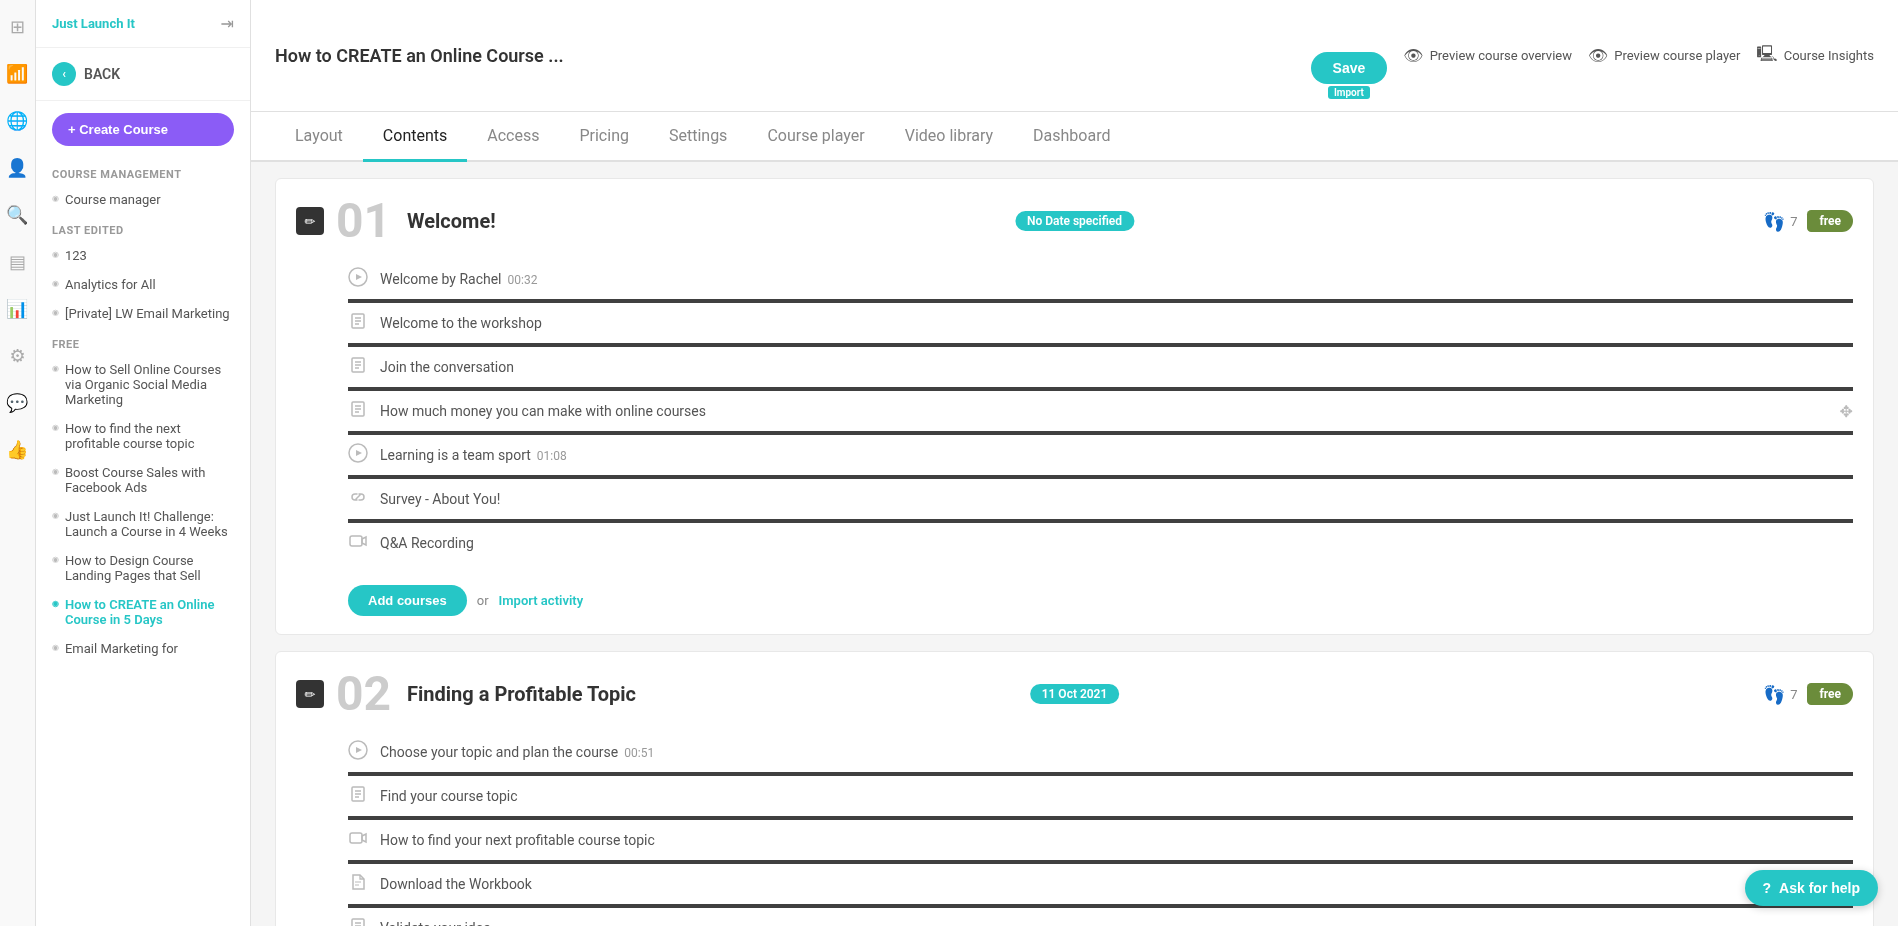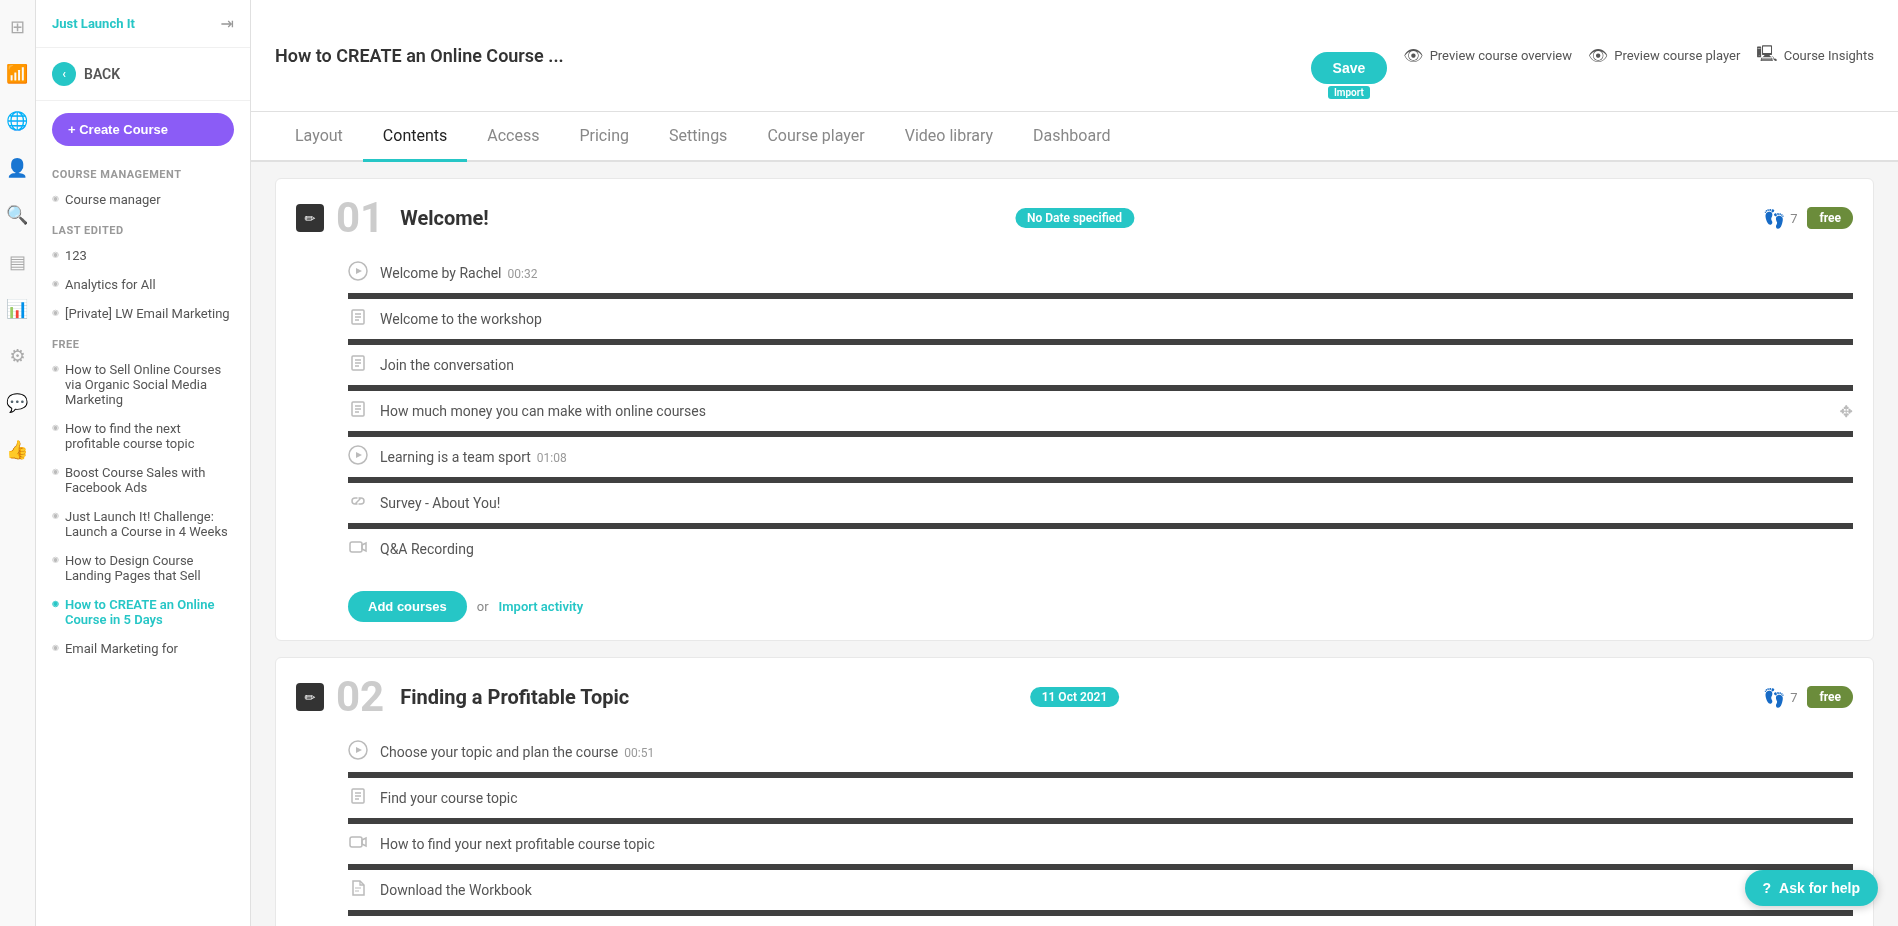--- a/index.html
+++ b/index.html
@@ -37,30 +37,30 @@
     .tab { padding: 14px 20px; font-size: 16px; color: #888; cursor: pointer; border-bottom: 3px solid transparent; margin-bottom: -2px; text-align: center; }
     .tab.active { color: #222; font-weight: 400; border-bottom: 3px solid #26c6c6; }
 
     
     .content { flex: 1; overflow-y: auto; background: #f5f5f5; padding: 0; }
 
     
     .section { background: #fff; margin: 16px 24px; border-radius: 6px; border: 1px solid #e8e8e8; }
     .section-header { display: flex; align-items: center; padding: 18px 20px 10px; position: relative; }
     .section-edit-icon { background: #333; color: #fff; width: 28px; height: 28px; border-radius: 4px; display: flex; align-items: center; justify-content: center; font-size: 13px; cursor: pointer; margin-right: 12px; flex-shrink: 0; }
-    .section-number { font-size: 42px; font-weight: 700; color: #ccc; margin-right: 16px; line-height: 1; }
+    .section-number { font-size: 48px; font-weight: 700; color: #ccc; margin-right: 16px; line-height: 1; }
     .section-title { font-size: 20px; font-weight: 700; color: #333; }
     .section-date-badge { background: #26c6c6; color: #fff; font-size: 12px; font-weight: 600; border-radius: 20px; padding: 3px 12px; position: absolute; left: 50%; transform: translateX(-50%); }
     .section-right { margin-left: auto; display: flex; align-items: center; gap: 10px; }
     .footsteps-badge { display: flex; align-items: center; gap: 4px; color: #888; font-size: 13px; }
     .free-badge { background: #6b8c3b; color: #fff; font-size: 12px; font-weight: 700; border-radius: 6px 16px 16px 6px; padding: 4px 12px; }
 
     
     .activity-list { padding: 4px 20px 8px 72px; }
-    .activity-item { display: flex; align-items: center; gap: 12px; padding: 8px 0; border-bottom: 6px solid #404040; }
+    .activity-item { display: flex; align-items: center; gap: 12px; padding: 8px 0; border-bottom: 4px solid #404040; }
     .activity-item:last-child { border-bottom: none; }
     .activity-icon { font-size: 18px; color: #bbb; flex-shrink: 0; }
     .activity-text { font-size: 14px; color: #555; flex: 1; }
     .activity-duration { font-size: 12px; color: #999; margin-left: 6px; }
     .drag-handle { color: #bbb; font-size: 16px; cursor: grab; }
 
     
     .add-activity-row { display: flex; align-items: center; gap: 10px; padding: 14px 20px 18px 72px; }
     .add-activity-btn { background: #26c6c6; color: #fff; border: none; border-radius: 20px; padding: 8px 20px; font-size: 13px; font-weight: 600; cursor: pointer; }
     .add-activity-or { color: #888; font-size: 13px; }

